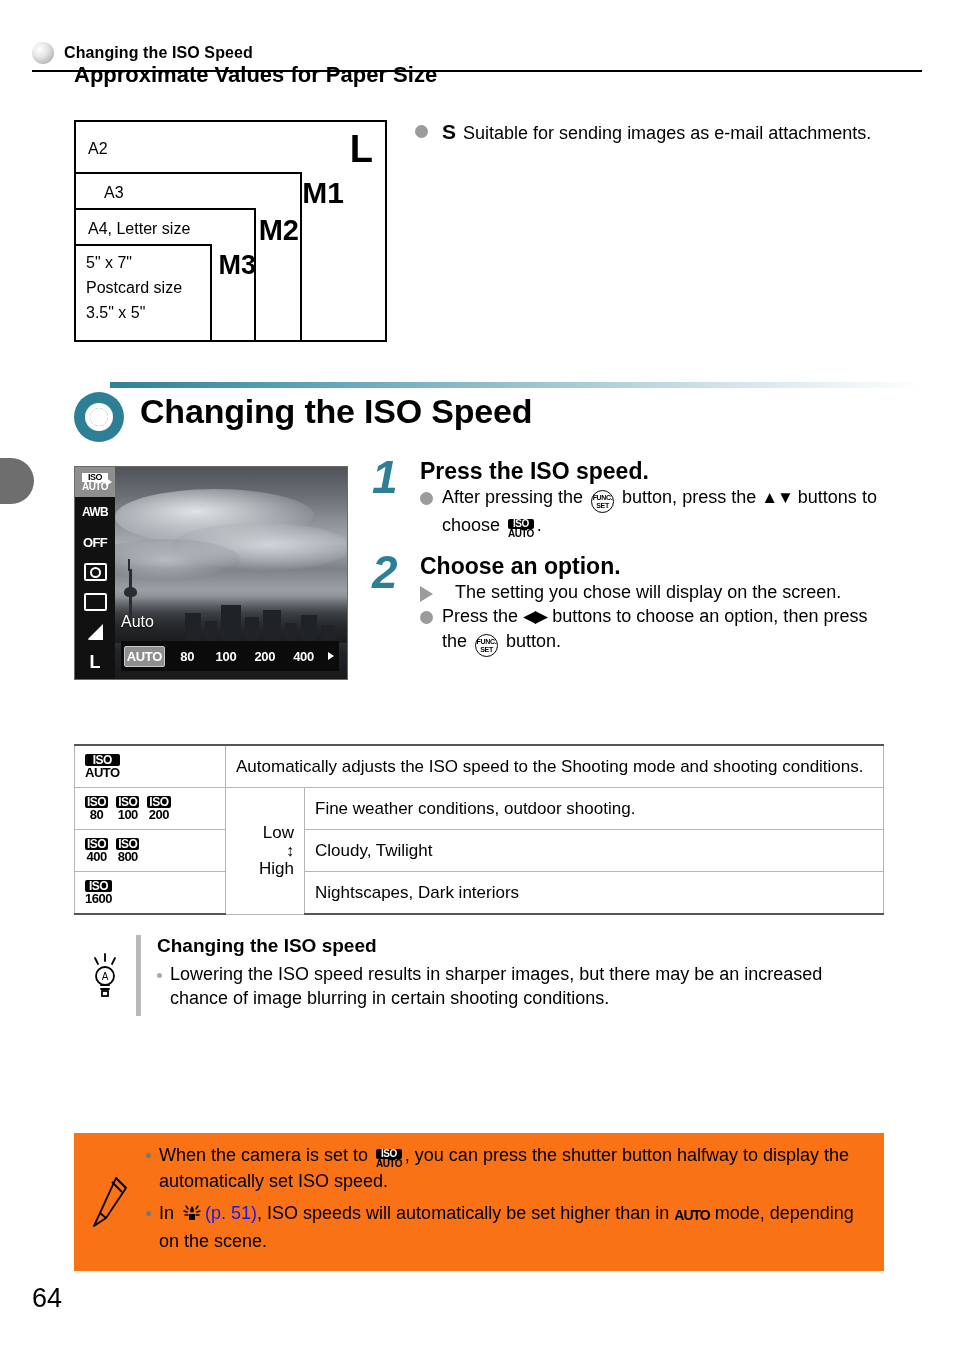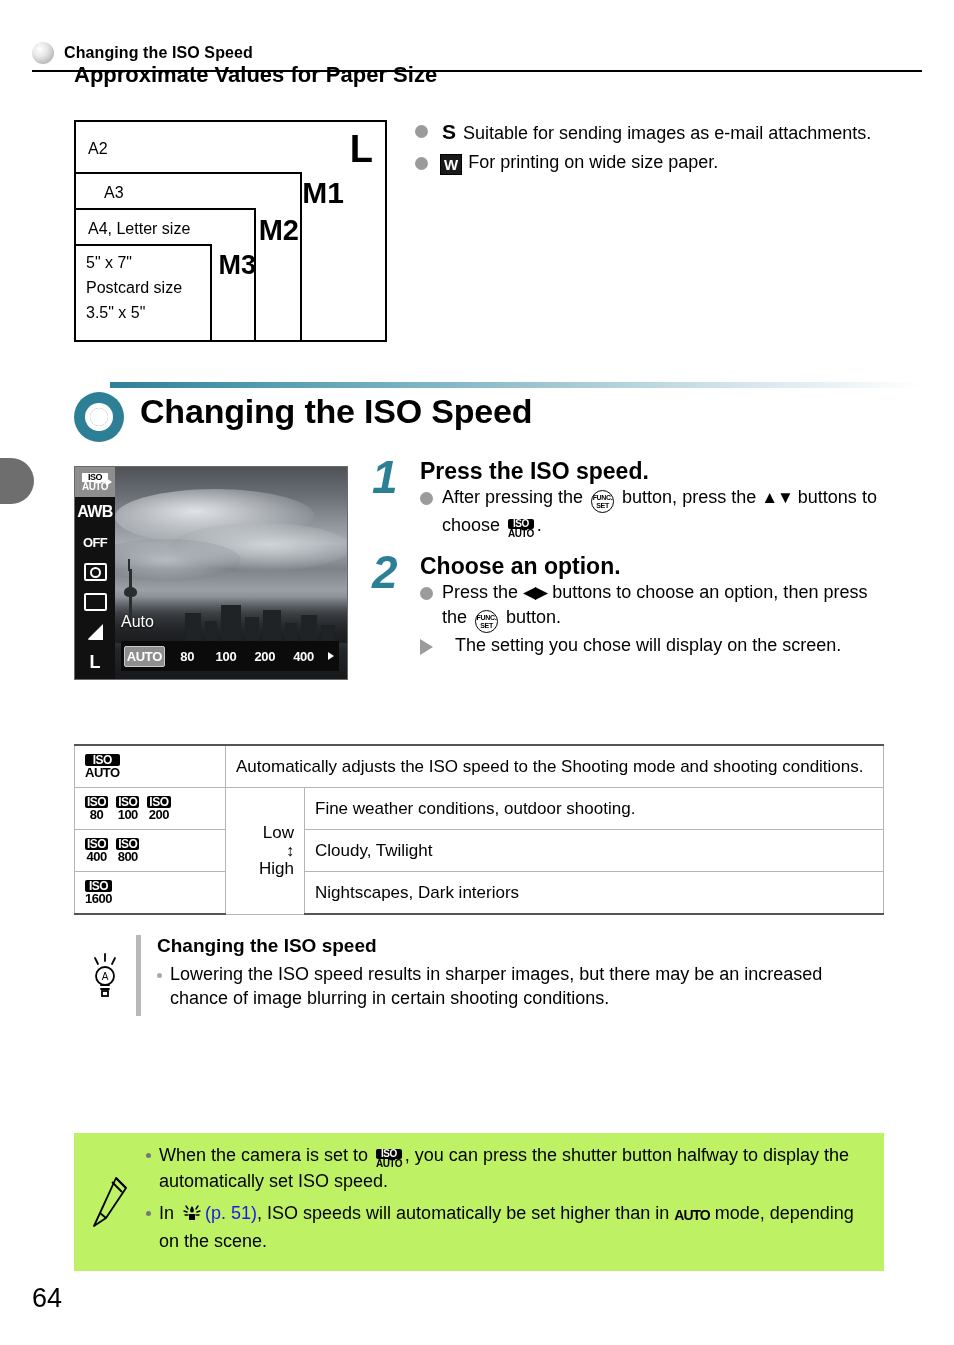--- a/index.html
+++ b/index.html
@@ -99,21 +99,21 @@
   .cntower::before{content:"";position:absolute;left:-5px;top:18px;width:13px;height:10px;background:#2a2d30;border-radius:50% 50% 40% 40%;}
   .cntower::after{content:"";position:absolute;left:-1px;top:-10px;width:1.5px;height:12px;background:#2a2d30;}
   .lcd-side{position:absolute;left:0;top:0;width:40px;height:212px;background:#111;display:flex;flex-direction:column;align-items:center;}
   .side-item{width:40px;height:30px;display:flex;align-items:center;justify-content:center;color:#fff;}
   .side-item.sel{background:#8e8e8e;}
   .isoglyph{display:inline-block;text-align:center;line-height:1;}
   .isoglyph b{display:block;background:#fff;color:#000;font-size:9px;font-weight:bold;letter-spacing:-.5px;padding:0 2px;}
   .isoglyph s{display:block;text-decoration:none;font-size:10px;font-weight:bold;letter-spacing:-.5px;color:#fff;}
   .side-item.sel .isoglyph s{color:#fff;}
   .side-arrow{position:absolute;right:3px;top:11px;width:0;height:0;border-left:6px solid #fff;border-top:4px solid transparent;border-bottom:4px solid transparent;}
-  .awb{font-size:16px;font-weight:bold;letter-spacing:-.6px;}
+  .awb{font-size:12px;font-weight:bold;letter-spacing:-.6px;}
   .flashoff{font-size:13px;font-weight:bold;letter-spacing:-.6px;}
   .meter{width:19px;height:14px;border:2px solid #fff;border-radius:2px;display:flex;align-items:center;justify-content:center;}
   .meter i{width:7px;height:7px;border-radius:50%;border:2px solid #fff;display:block;}
   .drive{width:19px;height:14px;border:2px solid #fff;border-radius:2px;}
   .qual{width:0;height:0;border-bottom:16px solid #fff;border-left:16px solid transparent;border-radius:0 0 0 3px;}
   .lsize{font-size:18px;font-weight:bold;}
   .auto-label{position:absolute;left:46px;bottom:48px;color:#fff;font-size:16px;text-shadow:0 1px 2px #000;}
   .isobar{position:absolute;left:46px;bottom:8px;width:218px;height:30px;background:#0b0b0b;display:flex;align-items:center;}
   .isoopt{flex:1;text-align:center;color:#fff;font-size:13px;font-weight:bold;letter-spacing:-.3px;}
   .isoopt.sel{background:#8e8e8e;color:#fff;border:1px solid #c9c9c9;border-radius:2px;padding:2px 0;margin:0 3px;}
@@ -158,21 +158,21 @@
   
   .tips{position:absolute;left:74px;top:935px;width:810px;display:flex;gap:0;}
   .tips-icon{width:62px;display:flex;align-items:center;justify-content:center;}
   .tips-bar{width:5px;background:#b9b9b9;}
   .tips-body{flex:1;padding-left:16px;}
   .tips-title{font-size:19px;font-weight:bold;margin-bottom:6px;}
   .tips-li{display:flex;gap:8px;font-size:18px;line-height:1.33;margin-bottom:5px;}
   .tips-li .sdot{width:5px;height:5px;border-radius:50%;background:#aaa;flex:0 0 5px;margin-top:10px;}
 
   
-  .note{position:absolute;left:74px;top:1133px;width:810px;background:#bef264;display:flex;padding:10px 0;}
+  .note{position:absolute;left:74px;top:1133px;width:810px;background:#f97316;display:flex;padding:10px 0;}
   .note-icon{width:72px;display:flex;align-items:center;justify-content:center;}
   .note-body{flex:1;padding-right:18px;}
   .note-li{display:flex;gap:8px;font-size:18px;line-height:1.34;margin-bottom:8px;}
   .note-li .sdot{width:5px;height:5px;border-radius:50%;background:#777;flex:0 0 5px;margin-top:10px;}
   .link{color:#1a1ae6;}
   .autoglyph{display:inline-block;font-size:14px;font-weight:bold;letter-spacing:-1px;vertical-align:-1px;}
 
   
   .pagenum{position:absolute;left:32px;top:1283px;font-size:27px;}
 </style>
@@ -209,24 +209,20 @@
       <span class="ptext t-pc">Postcard size</span>
       <span class="ptext t-35">3.5" x 5"</span>
       <span class="plabel lab-M3">M3</span>
     </div>
   </div>
 
   <div class="sizebullets">
     <div class="sbul">
       <span class="gdot"></span>
       <span class="sbtxt"><span class="glyph-S">S</span><span>Suitable for sending images as e-mail attachments.</span></span>
-    </div>
-    <div class="sbul">
-      <span class="gdot"></span>
-      <span class="sbtxt"><span class="glyph-W">W</span><span>For printing on wide size paper.</span></span>
     </div>
   </div>
 
   <div class="titlerule"></div>
   <div class="title-ring">
       <i></i>
     </div>
   <div class="maintitle">Changing the ISO Speed</div>
 
   <div class="lcd">
@@ -298,26 +294,26 @@
       <div class="stepline">
         <span class="gdot"></span>
         <span class="txt"><span>After pressing the </span><span class="funcbtn"><u>FUNC.</u><u>SET</u></span><span> button, press the </span><span class="updown">▲▼</span><span> buttons to choose </span><span class="isoinline"><b>ISO</b><s>AUTO</s></span><span>.</span></span>
       </div>
     </div>
 
     <div class="step">
       <div class="stepnum">2</div>
       <div class="stephead">Choose an option.</div>
       <div class="stepline">
+        <span class="tri"></span>
+        <span class="txt">The setting you chose will display on the screen.</span>
+      </div>
+      <div class="stepline">
         <span class="gdot"></span>
         <span class="txt"><span>Press the </span><span class="updown">◀▶</span><span> buttons to choose an option, then press the </span><span class="funcbtn"><u>FUNC.</u><u>SET</u></span><span> button.</span></span>
-      </div>
-      <div class="stepline">
-        <span class="tri"></span>
-        <span class="txt">The setting you chose will display on the screen.</span>
       </div>
     </div>
 
   </div>
 
   <div class="isotable">
     <table class="tbl">
       <tbody>
           <tr>
         <td class="col-icon topline">

